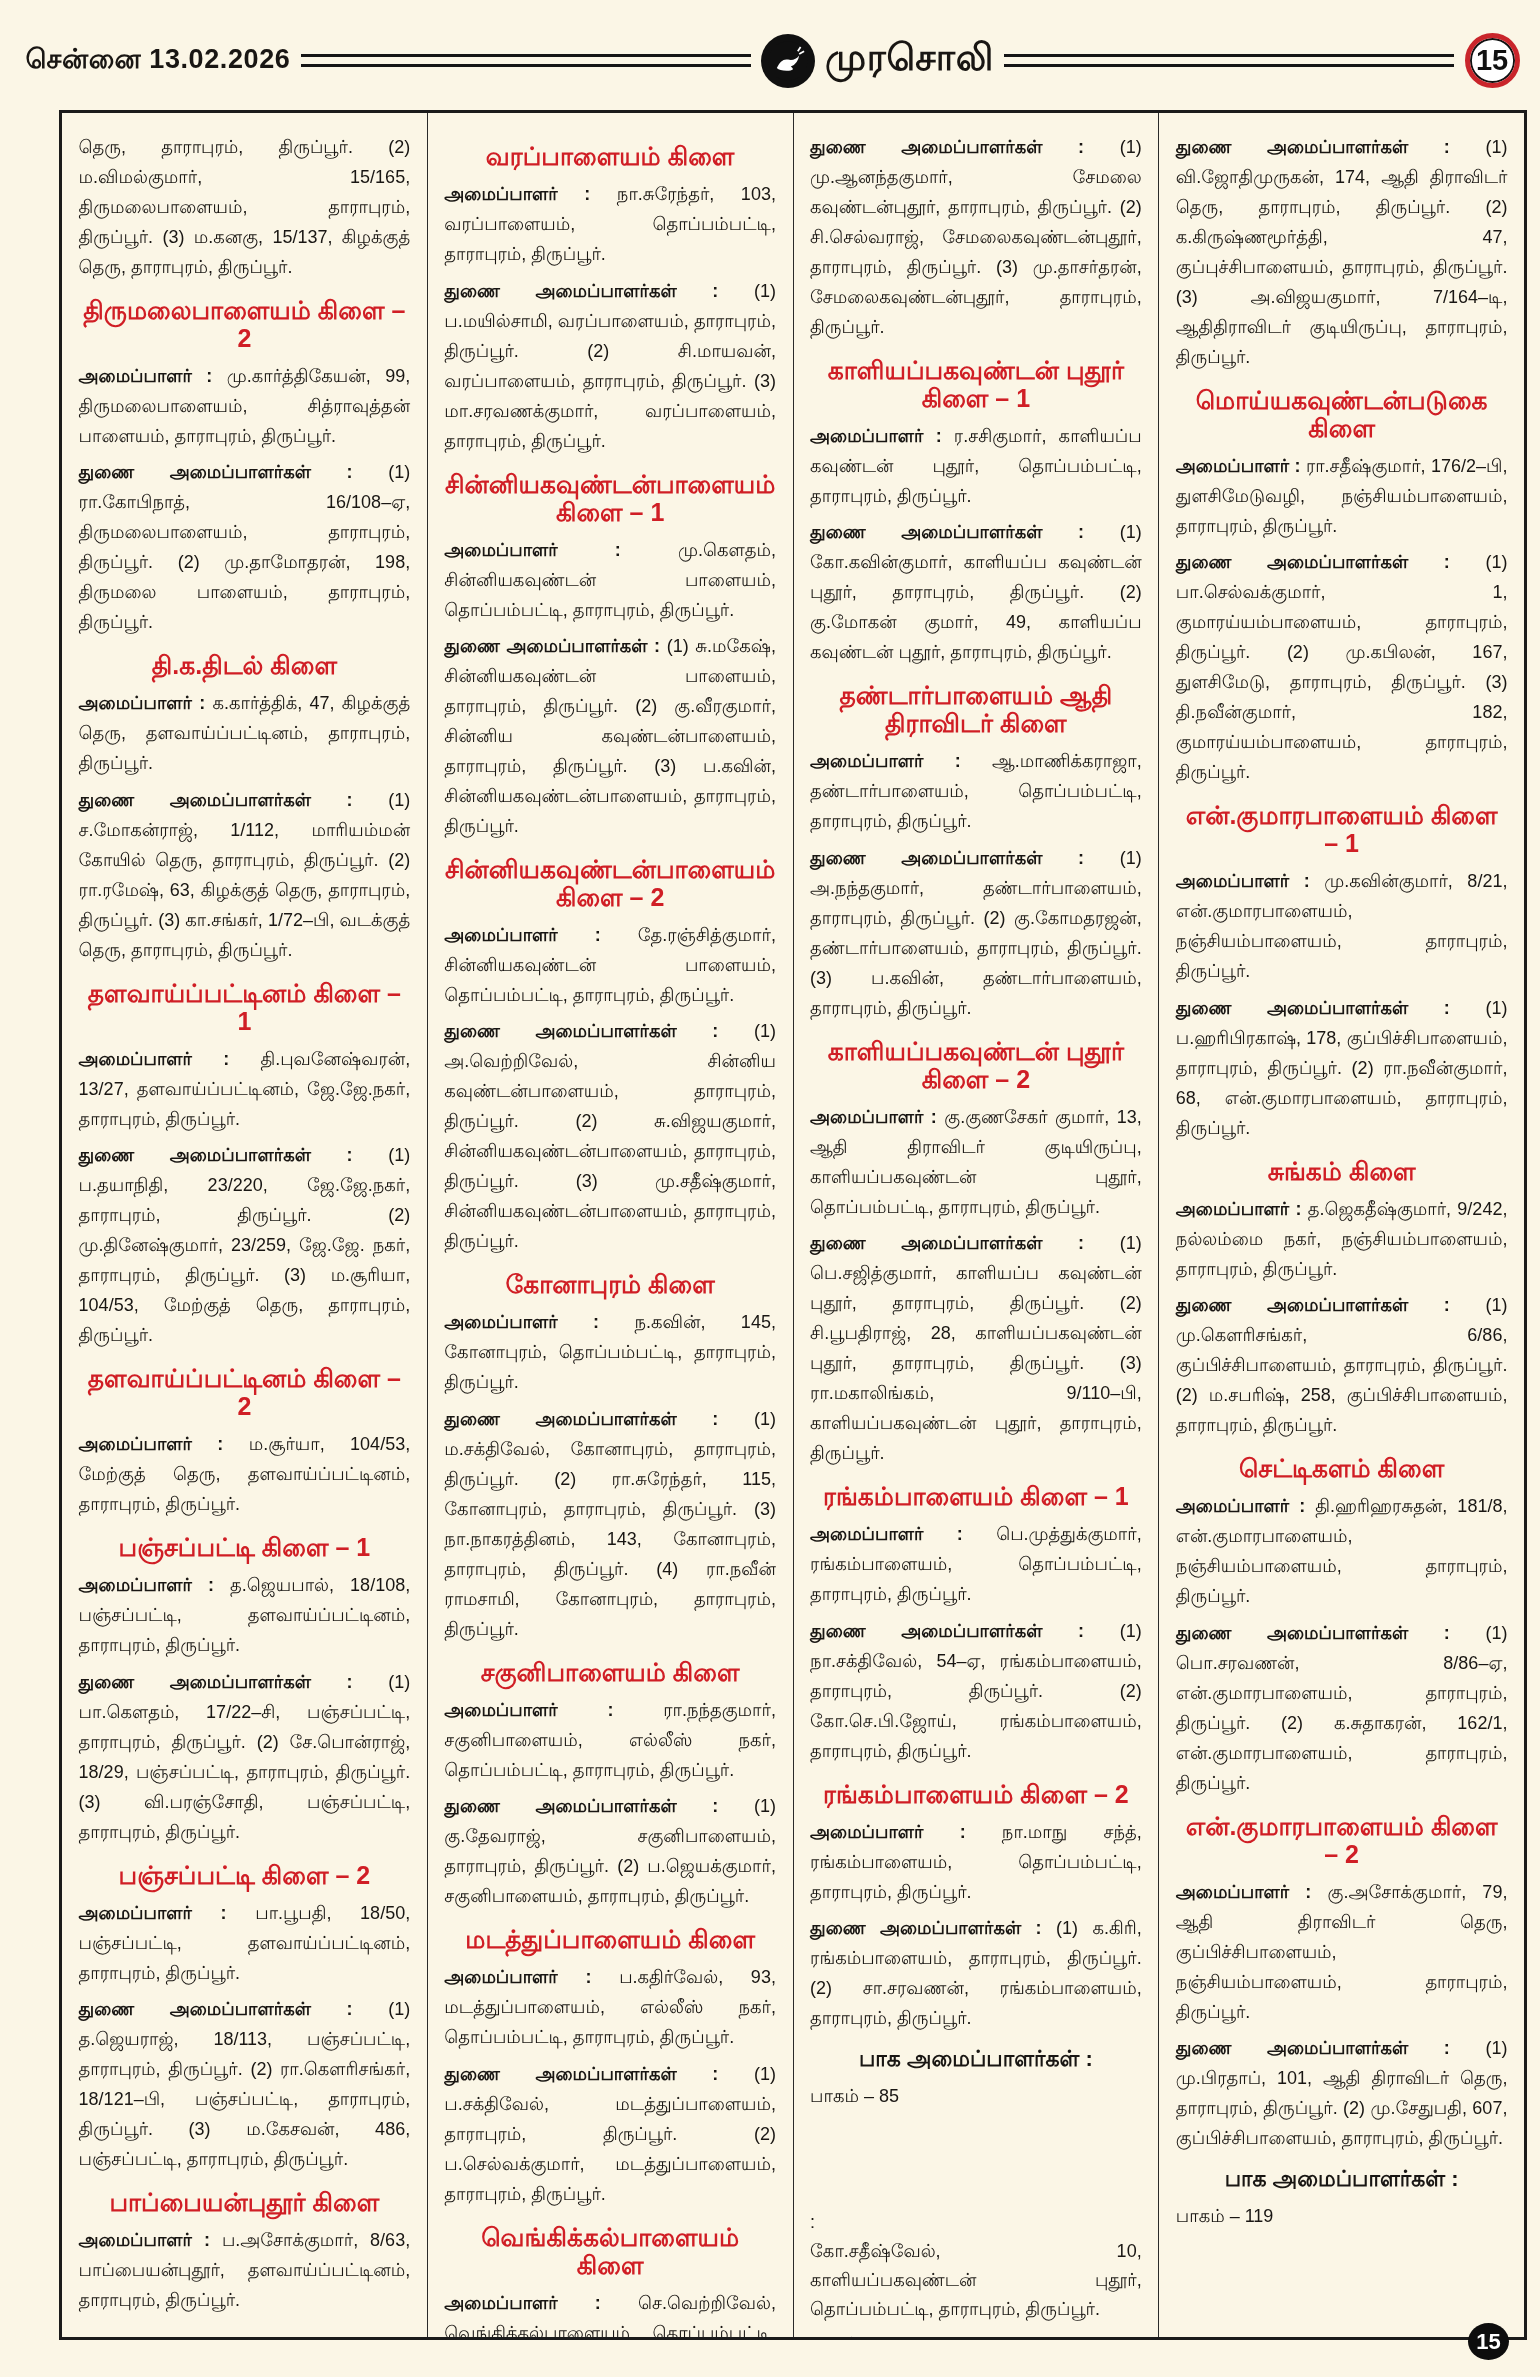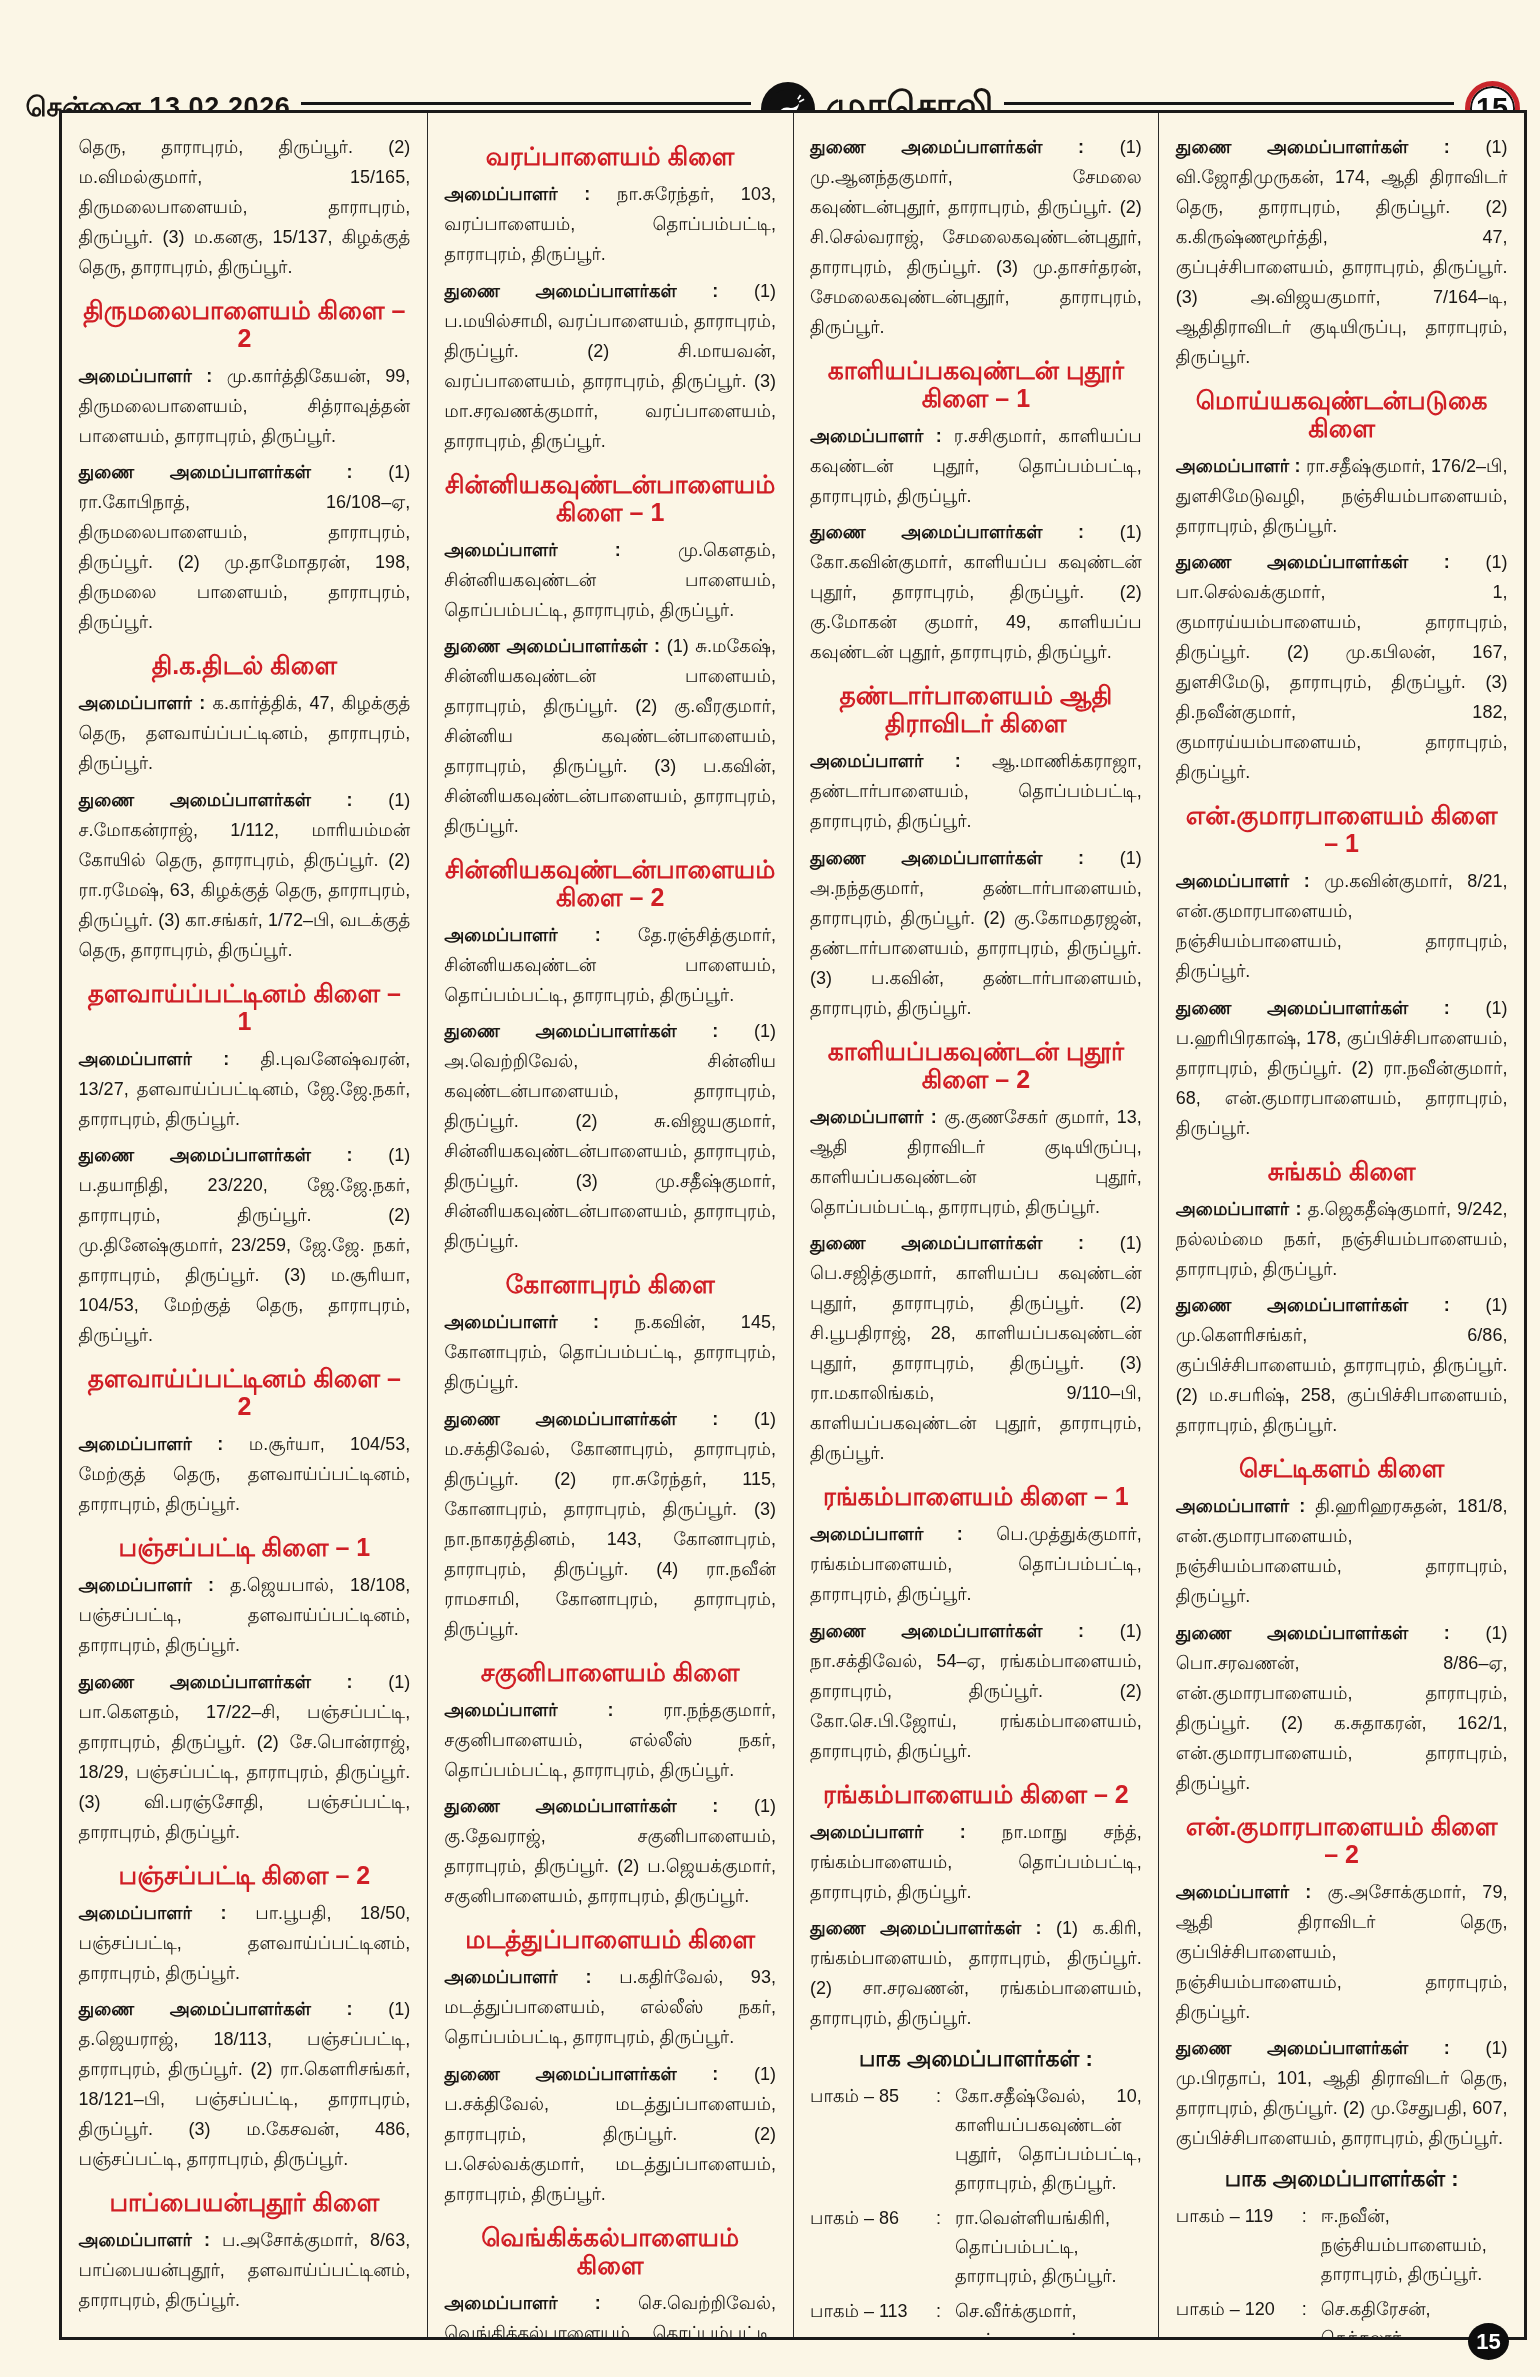--- a/index.html
+++ b/index.html
@@ -1,38 +1,38 @@
 <!DOCTYPE html>
 <html style="font-size:10.2px"><head>
 <meta charset="utf-8">
 <style>
   html,body{margin:0;padding:0;width:1541px;height:2377px;background:#fbf6e6;overflow:hidden;
     font-family:"Liberation Sans",sans-serif;color:#191613;}
   
-  .hdr{position:absolute;left:25.5px;top:33px;width:1494px;display:flex;align-items:center;gap:10.2px;margin-top:48px;}
+  .hdr{position:absolute;left:25.5px;top:33px;width:1494px;display:flex;align-items:center;gap:10.2px;}
   .hdr .date{font-size:27px;font-weight:bold;letter-spacing:0.6px;white-space:nowrap;}
   .rule{flex:1;height:7.7px;border-top:3.2px solid #151515;border-bottom:3.2px solid #151515;}
   .logo{width:54px;height:54px;border-radius:50%;background:#101010;position:relative;flex:0 0 auto;
     display:flex;align-items:center;justify-content:center;}
   .logo svg{width:42px;height:42px;}
   .masthead{font-size:37px;font-weight:bold;white-space:nowrap;letter-spacing:0.6px;}
   .pgcircle{width:55px;height:55px;border-radius:50%;background:#fff;border:5.1px solid #c9252b;
     box-shadow:0 0 0 1.9px #111 inset;display:flex;align-items:center;justify-content:center;
     font-size:29px;font-weight:bold;color:#111;flex:0 0 auto;box-sizing:border-box;}
   
   .frame{position:absolute;left:59px;top:110px;width:1468px;height:2230px;border:3.2px solid #1b1b1b;
     box-sizing:border-box;background:#fbf6e6;display:flex;}
   .col{flex:1 1 0;padding:15.3px 16.6px 11.5px 16.6px;overflow:hidden;}
   .col + .col{border-left:1.3px solid #2a2a2a;}
   
   p.para,p.cont{font-size:18px;line-height:30px;text-align:justify;margin:3.8px 0 6.4px 0;}
   p.para b{font-weight:bold;}
   .bh{color:#d01e25;font-weight:bold;font-size:25px;line-height:28px;text-align:center;margin:14px 0 9px 0;}
   .sh{font-weight:bold;font-size:22px;text-align:center;margin:12.8px 0 7.7px 0;}
-  .ward{display:flex;font-size:18px;line-height:29px;margin:6.4px 0;}
+  .ward{display:flex;font-size:18px;line-height:29px;margin:6.4px 0;flex-direction:column;}
   .wn{flex:0 0 126px;white-space:nowrap;}
   .wc{flex:0 0 19px;}
   .wt{flex:1;text-align:justify;}
   
   .pgdot{position:absolute;right:31px;bottom:16.6px;width:41px;height:37px;border-radius:50%;
     background:#0d0d0d;color:#fff;font-size:22px;font-weight:bold;display:flex;align-items:center;
     justify-content:center;}
 </style>
 </head>
 <body>

